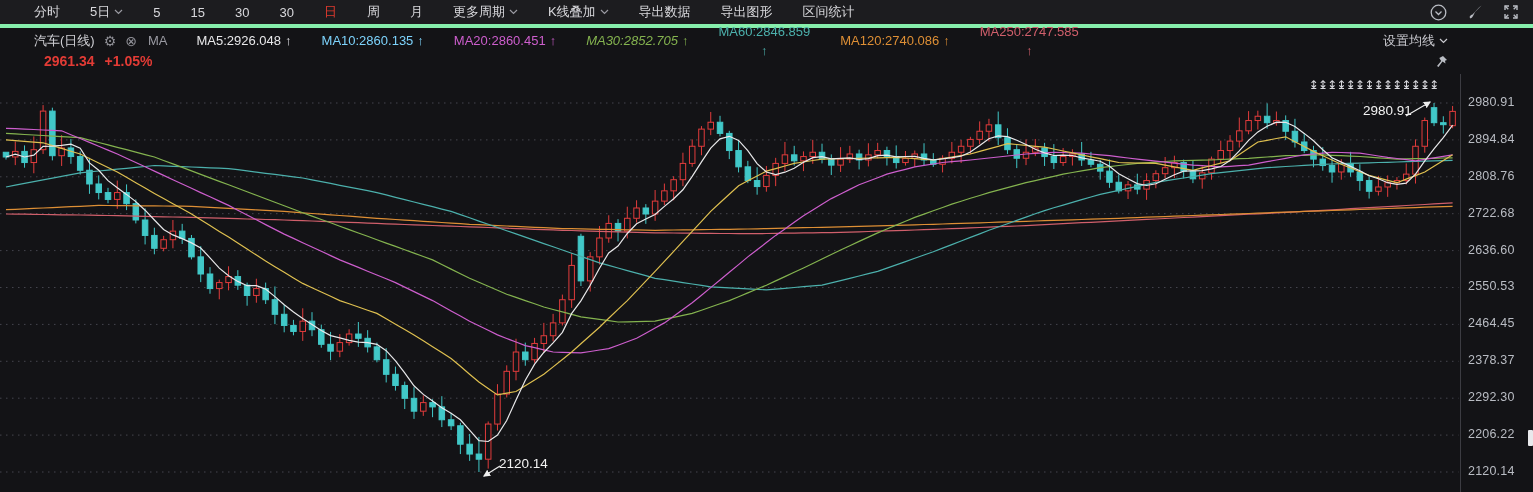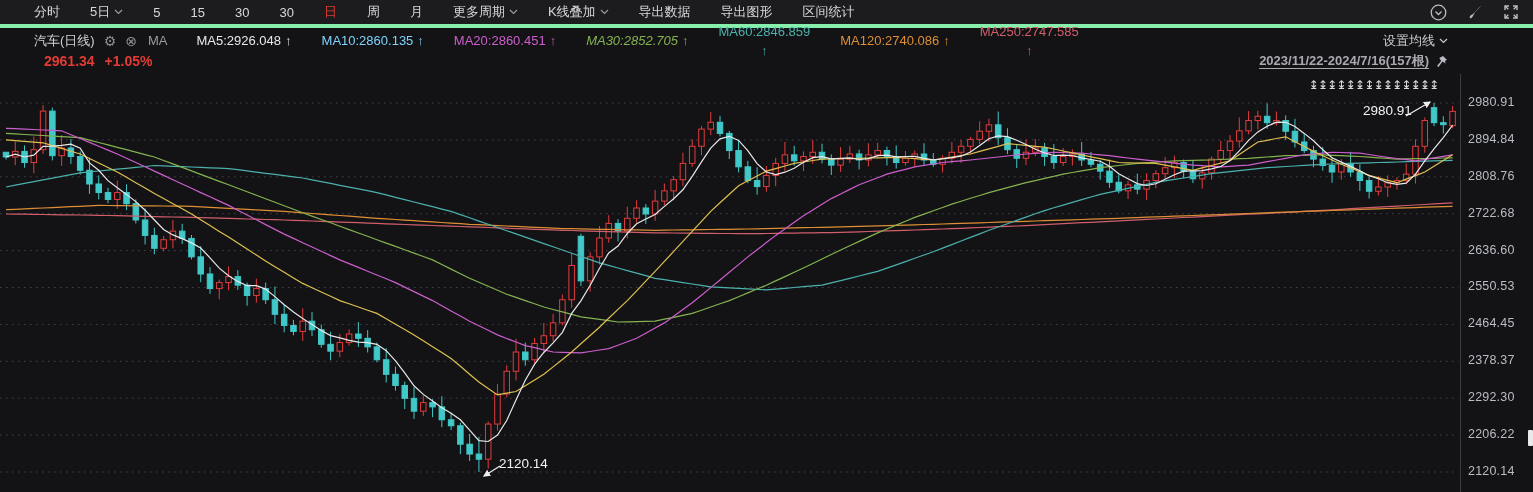--- a/index.html
+++ b/index.html
@@ -543,18 +543,17 @@
       </svg>
   </span>
 </div>
 
 <div class="sub">
   <span class="price-group">
     <span>2961.34</span>
     <span>+1.05%</span>
   </span>
   <span class="range-group">
-    <span class="range-link">2023/11/22-2024/7/16(157根)</span>
     <svg width="13" height="13" viewBox="0 0 13 13">
       <path d="M8 1 L12 5 L10 5.7 L10.5 8.5 L7.5 6.5 L3.5 12 L2 11 L6.2 6 L4.3 3 Z" fill="#b9bcc3"></path>
     </svg>
   </span>
 </div>
 
 </body></html>

